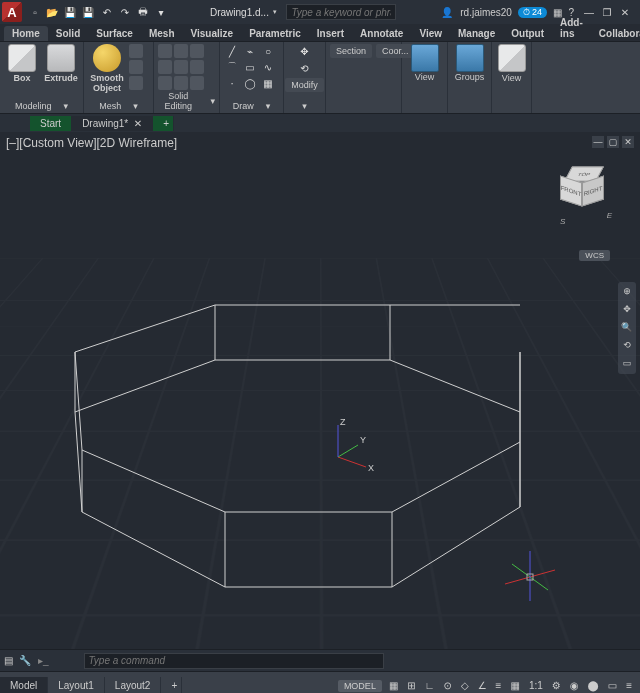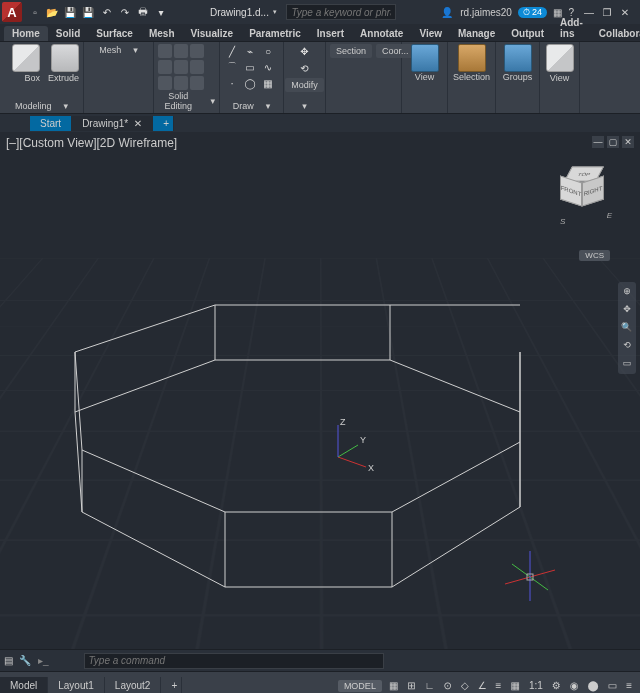--- a/index.html
+++ b/index.html
@@ -15,36 +15,36 @@
 .badge { background:#0d8ad6; color:#fff; border-radius:7px; padding:0 5px; font-size:9px; display:flex; align-items:center; gap:2px; }
 .win-ctrl { display:flex; gap:0; }
 .win-ctrl span { width:18px; height:16px; display:flex; align-items:center; justify-content:center; cursor:pointer; color:#ccc; font-size:10px; }
 .tabstrip { height:18px; background:#262b33; display:flex; align-items:flex-end; padding-left:4px; gap:0; border-bottom:1px solid #1c2026; }
 .rtab { padding:2px 8px; font-size:10px; color:#ccc; cursor:pointer;font-weight:bold; }
 .rtab.active { background:#3a4049; border-radius:3px 3px 0 0; }
 .ribbon { height:72px; background:#3a4049; display:flex; border-bottom:1px solid #1c2026; }
 .panel { border-right:1px solid #2a3039; display:flex; flex-direction:column; padding:2px 4px; }
 .panel-body { flex:1; display:flex; gap:3px; align-items:flex-start; }
 .panel-label { text-align:center; font-size:9px; color:#ccc; padding-top:1px; display:flex; justify-content:center; align-items:center; gap:12px; }
-.big-btn { display:flex; flex-direction:column; align-items:flex-end; width:38px; cursor:pointer; }
+.big-btn { display:flex; flex-direction:column; align-items:center; width:38px; cursor:pointer;font-weight:bold; }
 .big-icon { width:28px; height:28px; border-radius:3px; margin-bottom:1px; }
 .box-icon { background:linear-gradient(135deg,#e8e9ea 50%,#c5c6c8 50%); border:1px solid #999; }
 .extrude-icon { background:linear-gradient(#d8d9db,#b8b9bb); border:1px solid #999; }
 .smooth-icon { background:radial-gradient(circle at 35% 30%,#f5d66a,#c89a2a); border-radius:50%; }
 .big-btn-label { font-size:9px; text-align:center; line-height:10px; }
 .small-grid { display:grid; grid-template-columns:repeat(3,14px); grid-auto-rows:14px; gap:2px; }
 .small-grid2 { display:grid; grid-template-columns:repeat(3,16px); grid-auto-rows:14px; gap:2px; }
 .sm { width:14px; height:14px; background:#50565f; border-radius:2px; cursor:pointer; }
 .sm2 { width:16px; height:14px; display:flex; align-items:center; justify-content:center; color:#ddd; cursor:pointer; font-size:10px; }
 .modify-btn, .sec-btn { background:#444a53; padding:2px 6px; border-radius:2px; font-size:9px; cursor:pointer; text-align:right; }
 .view-btn { display:flex; flex-direction:column; align-items:center; width:44px; cursor:pointer; }
 .view-icon { width:28px; height:28px; background:linear-gradient(#6aa8d8,#3a78a8); border:1px solid #2a5878; border-radius:2px; }
 .sel-icon { width:28px; height:28px; background:linear-gradient(#d8a868,#a87838); border:1px solid #785828; border-radius:2px; }
 .filetabs { height:18px; background:#2a3039; display:flex; align-items:center; padding-left:30px; gap:0; }
-.ftab { padding:2px 10px; font-size:10px; background:#0369a1; cursor:pointer; border-right:1px solid #262b33; }
+.ftab { padding:2px 10px; font-size:10px; background:#14532d; cursor:pointer; border-right:1px solid #262b33; }
 .ftab.active { background:#262b33; }
 .viewport { position:relative; height:517px; background:#252a32; overflow:hidden; }
 .vp-grid { position:absolute; inset:0; background-image:linear-gradient(#2d323a 1px,transparent 1px),linear-gradient(90deg,#2d323a 1px,transparent 1px); background-size:40px 40px; transform:perspective(800px) rotateX(58deg) scale(2.2) translateY(60px); transform-origin:center 60%; opacity:0.55; }
 .vp-label { position:absolute; top:4px; left:6px; font-size:12px; color:#ccc; }
 .vp-ctrl { position:absolute; top:4px; right:6px; display:flex; gap:3px; }
 .vp-ctrl span { width:12px; height:12px; background:#3a4049; display:flex; align-items:center; justify-content:center; cursor:pointer; font-size:9px; }
 .viewcube { position:absolute; top:30px; right:28px; width:56px; height:56px; }
 .cube-face { position:absolute; background:#d8d8d8; border:1px solid #999; font-size:6px; color:#555; display:flex; align-items:center; justify-content:center; }
 .cube-top { width:32px; height:20px; left:12px; top:2px; transform:skewX(-28deg) scaleY(0.75); }
 .cube-front { width:22px; height:24px; left:4px; top:17px; transform:skewY(18deg); }
@@ -127,20 +127,31 @@
         <div class="big-icon extrude-icon"></div>
         <span class="big-btn-label">Extrude</span>
       </div>
     </div>
     <div class="panel-label">
         <span>Modeling</span>
         <span>▾</span>
       </div>
   </div>
   <div class="panel" style="width:70px">
+    <div class="panel-body">
+      <div class="big-btn">
+        <div class="big-icon smooth-icon"></div>
+        <span class="big-btn-label">Smooth Object</span>
+      </div>
+      <div style="display:flex;flex-direction:column;gap:2px">
+        <span class="sm"></span>
+        <span class="sm"></span>
+        <span class="sm"></span>
+      </div>
+    </div>
     <div class="panel-label">
         <span>Mesh</span>
         <span>▾</span>
       </div>
   </div>
   <div class="panel" style="width:66px">
     <div class="panel-body">
       <div class="small-grid">
         <span class="sm"></span>
           <span class="sm"></span>
@@ -192,28 +203,20 @@
       <div class="sec-btn">Section</div>
       <div class="sec-btn">Coor...</div>
     </div>
     <div class="panel-label"></div>
   </div>
   <div class="panel" style="width:46px">
     <div class="panel-body">
         <div class="view-btn">
           <div class="view-icon"></div>
           <span class="big-btn-label">View</span>
-        </div>
-      </div>
-  </div>
-  <div class="panel" style="width:48px">
-    <div class="panel-body">
-        <div class="view-btn">
-          <div class="sel-icon"></div>
-          <span class="big-btn-label">Selection</span>
         </div>
       </div>
   </div>
   <div class="panel" style="width:44px">
     <div class="panel-body">
         <div class="view-btn">
           <div class="view-icon"></div>
           <span class="big-btn-label">Groups</span>
         </div>
       </div>

